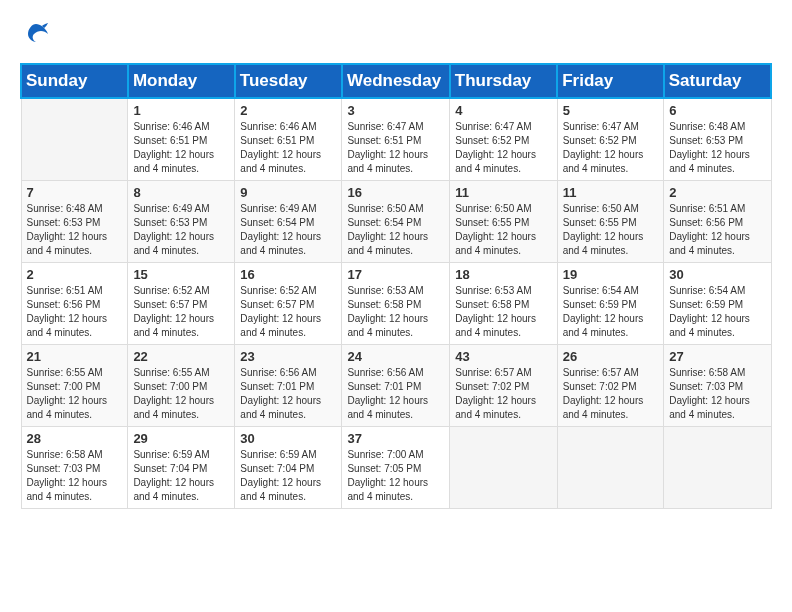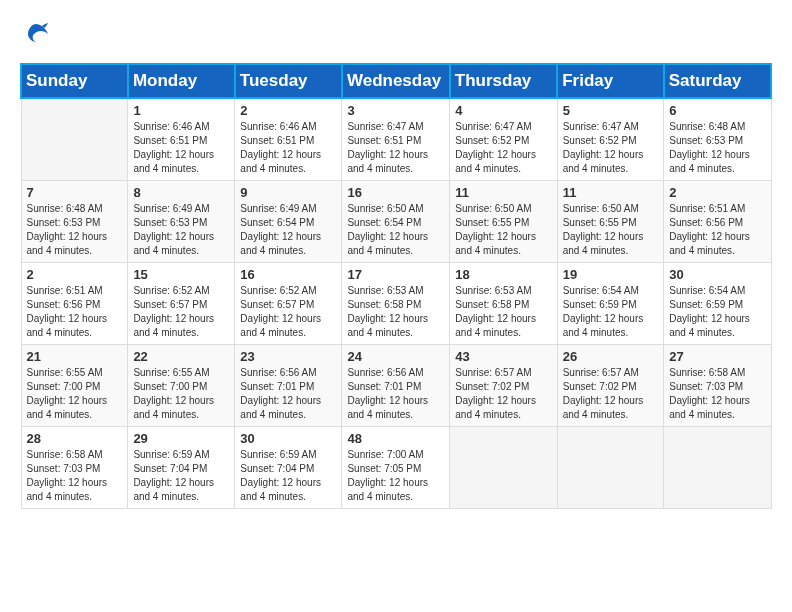--- a/index.html
+++ b/index.html
@@ -342,21 +342,21 @@
 and 4 minutes.</div>
         </td>
         <td>
           <span class="day-number">30</span>
           <div class="day-info" style="white-space: pre-line;">Sunrise: 6:59 AM
 Sunset: 7:04 PM
 Daylight: 12 hours
 and 4 minutes.</div>
         </td>
         <td>
-          <span class="day-number">48</span>
+          <span class="day-number">37</span>
           <div class="day-info" style="white-space: pre-line;">Sunrise: 7:00 AM
 Sunset: 7:05 PM
 Daylight: 12 hours
 and 4 minutes.</div>
         </td>
         <td class="empty-cell"></td>
         <td class="empty-cell"></td>
         <td class="empty-cell"></td>
       </tr>
     </tbody>

